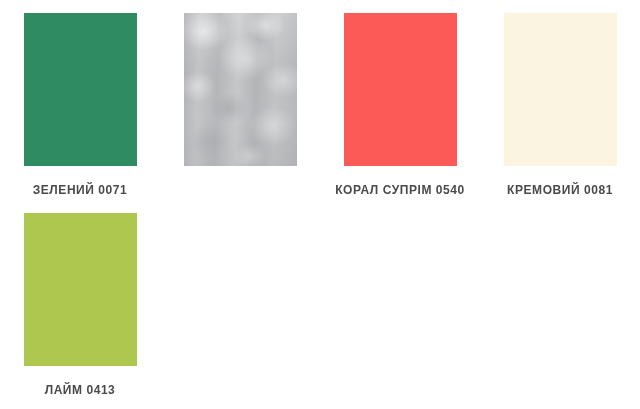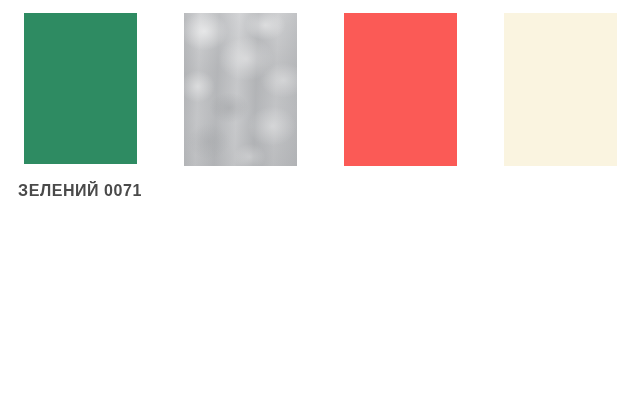--- a/index.html
+++ b/index.html
@@ -36,21 +36,21 @@
     width: 113px;
     height: 153px;
     margin-top: 13px;
     box-sizing: border-box;
     background-repeat: no-repeat;
     background-size: cover;
   }
 
   .swatch-label {
     margin-top: 18px;
-    font-size: 16px;
+    font-size: 12px;
     font-weight: bold;
     letter-spacing: 0.55px;
     color: #4a4a4a;
     text-align: center;
     line-height: 1.1;
     white-space: nowrap;
     text-transform: uppercase;
   }
 
   
@@ -87,17 +87,23 @@
 <div id="palette-grid">
     <div class="swatch-cell">
       <div class="swatch-chip" style="background-color: rgb(46, 139, 98);"></div>
       <div class="swatch-label">ЗЕЛЕНИЙ 0071</div>
     </div>
     <div class="swatch-cell">
       <div class="swatch-chip texture-concrete"></div>
     </div>
     <div class="swatch-cell">
       <div class="swatch-chip" style="background-color: rgb(251, 90, 86);"></div>
+      <div class="swatch-label">КОРАЛ СУПРІМ 0540</div>
     </div>
     <div class="swatch-cell">
       <div class="swatch-chip" style="background-color: rgb(250, 244, 224);"></div>
+      <div class="swatch-label">КРЕМОВИЙ 0081</div>
+    </div>
+    <div class="swatch-cell">
+      <div class="swatch-chip" style="background-color: rgb(174, 199, 79);"></div>
+      <div class="swatch-label">ЛАЙМ 0413</div>
     </div>
   </div>
 
 </body></html>

